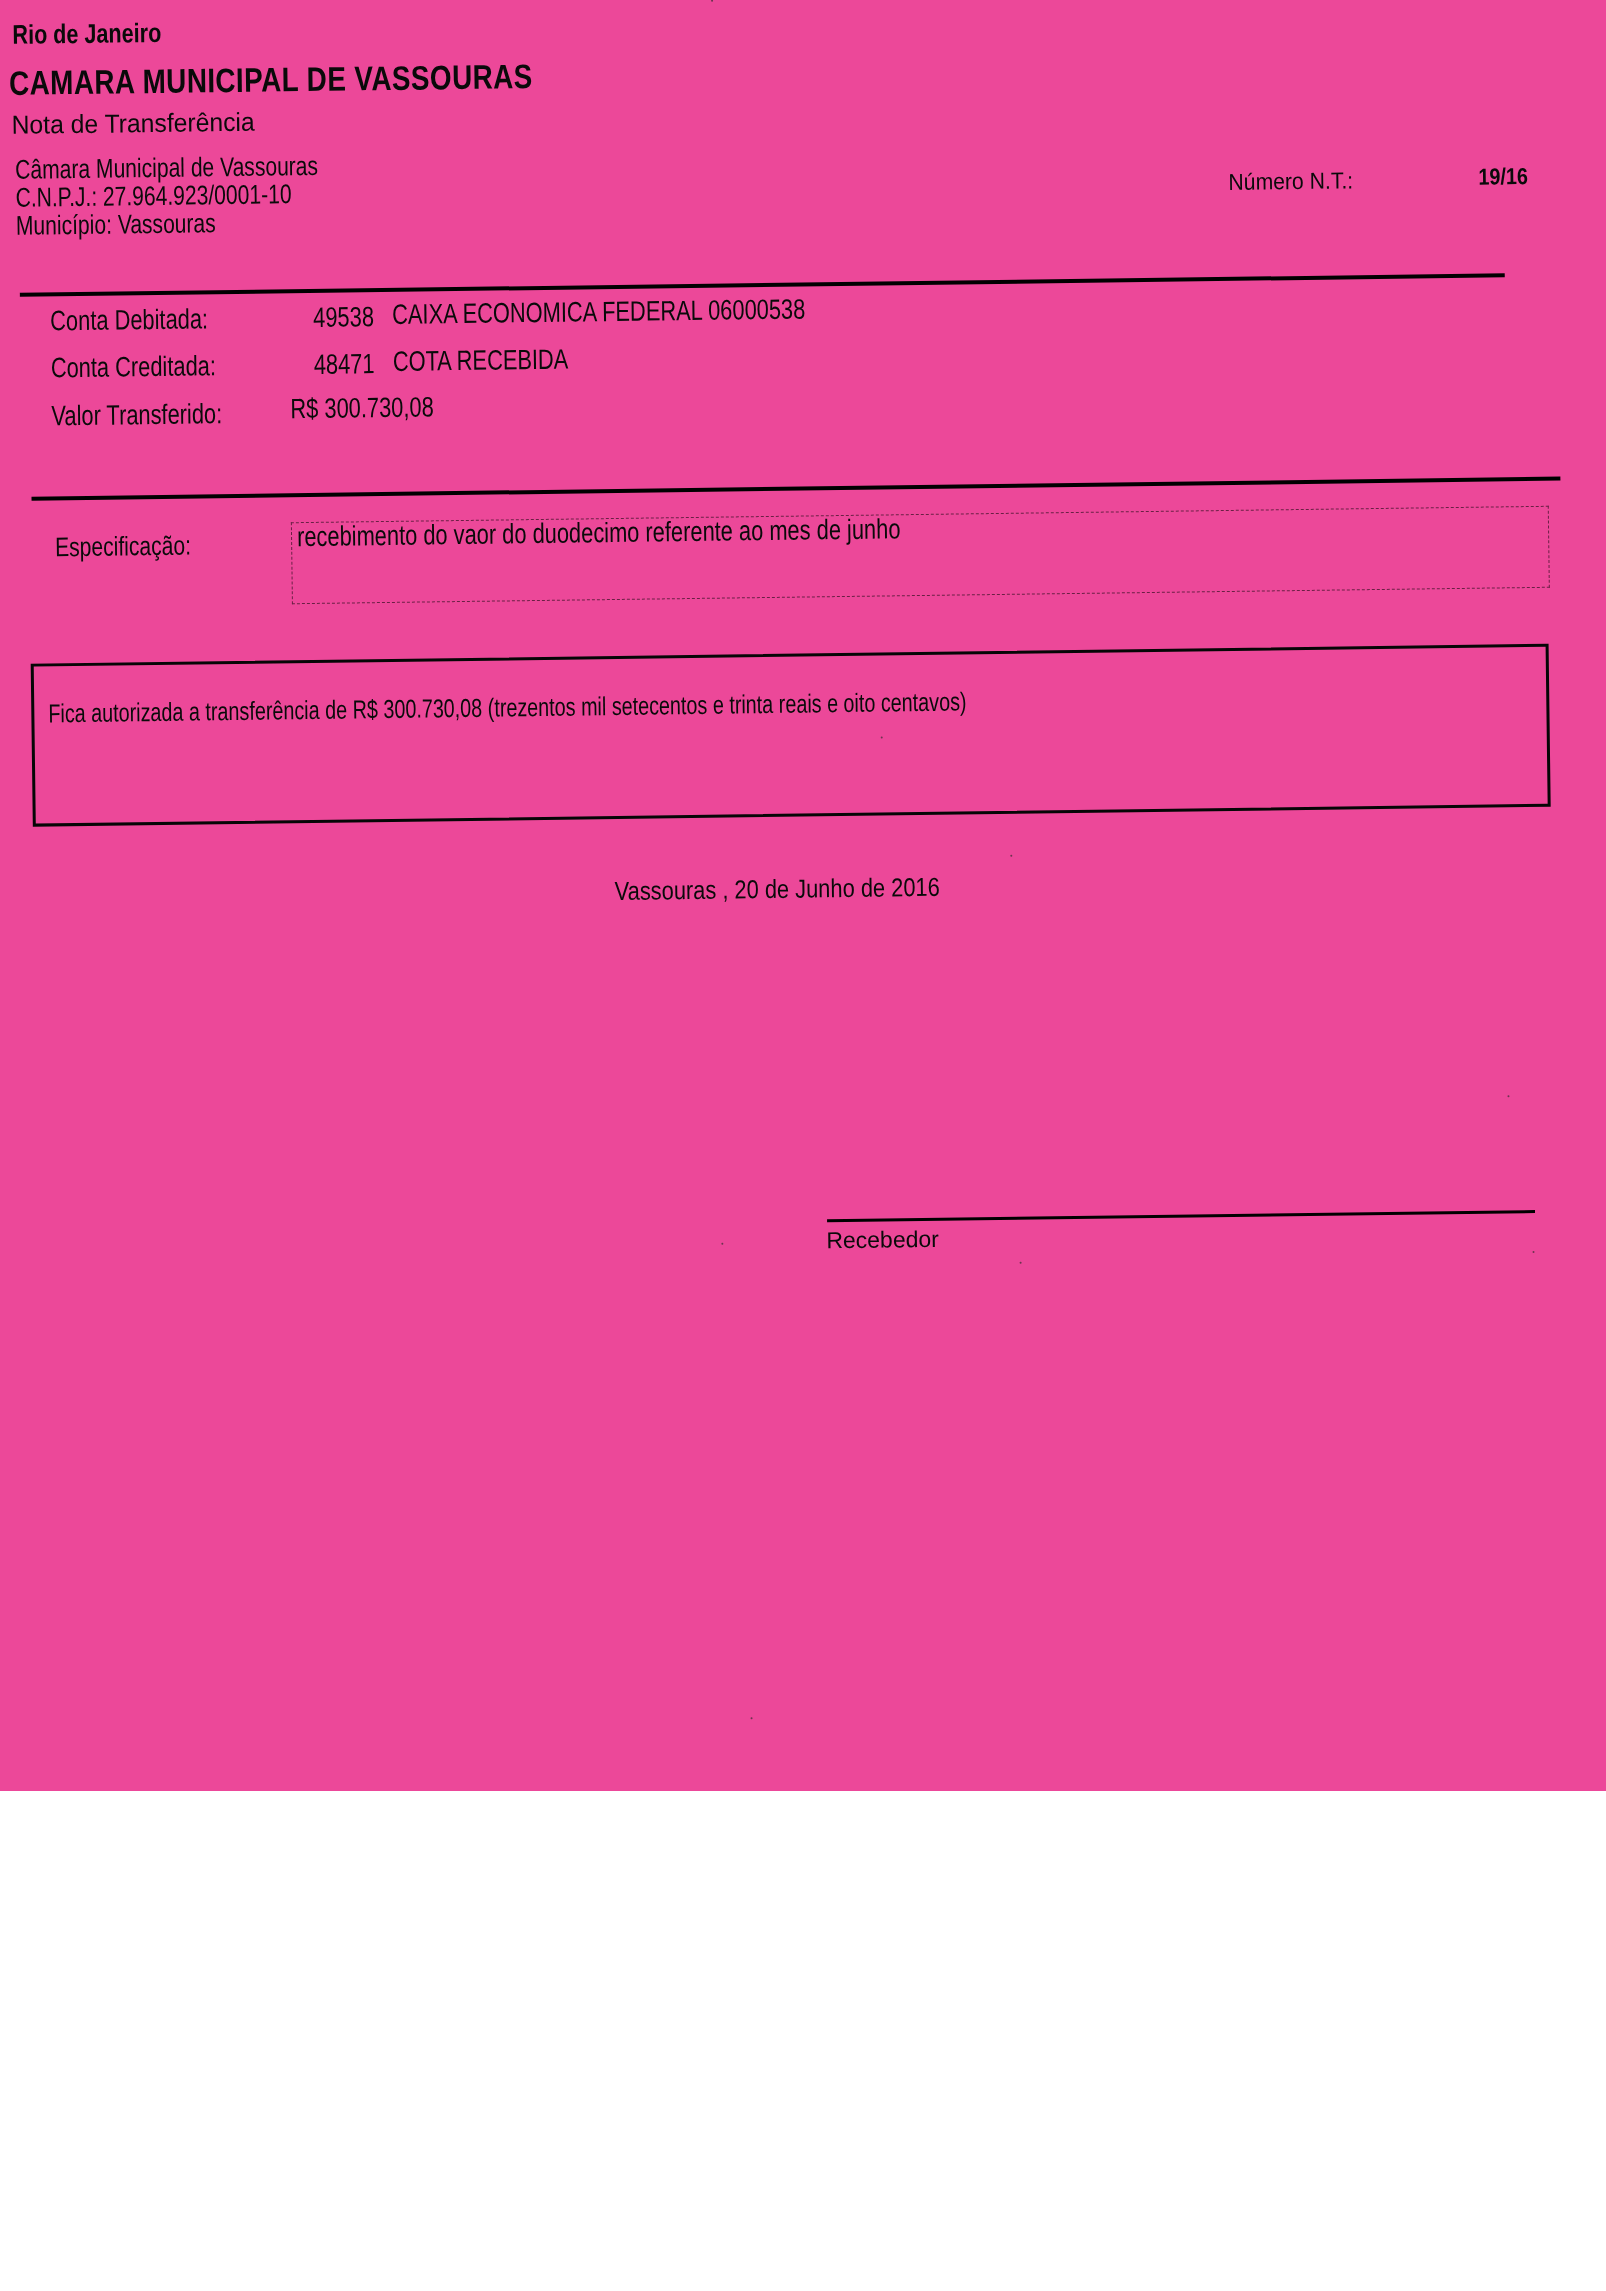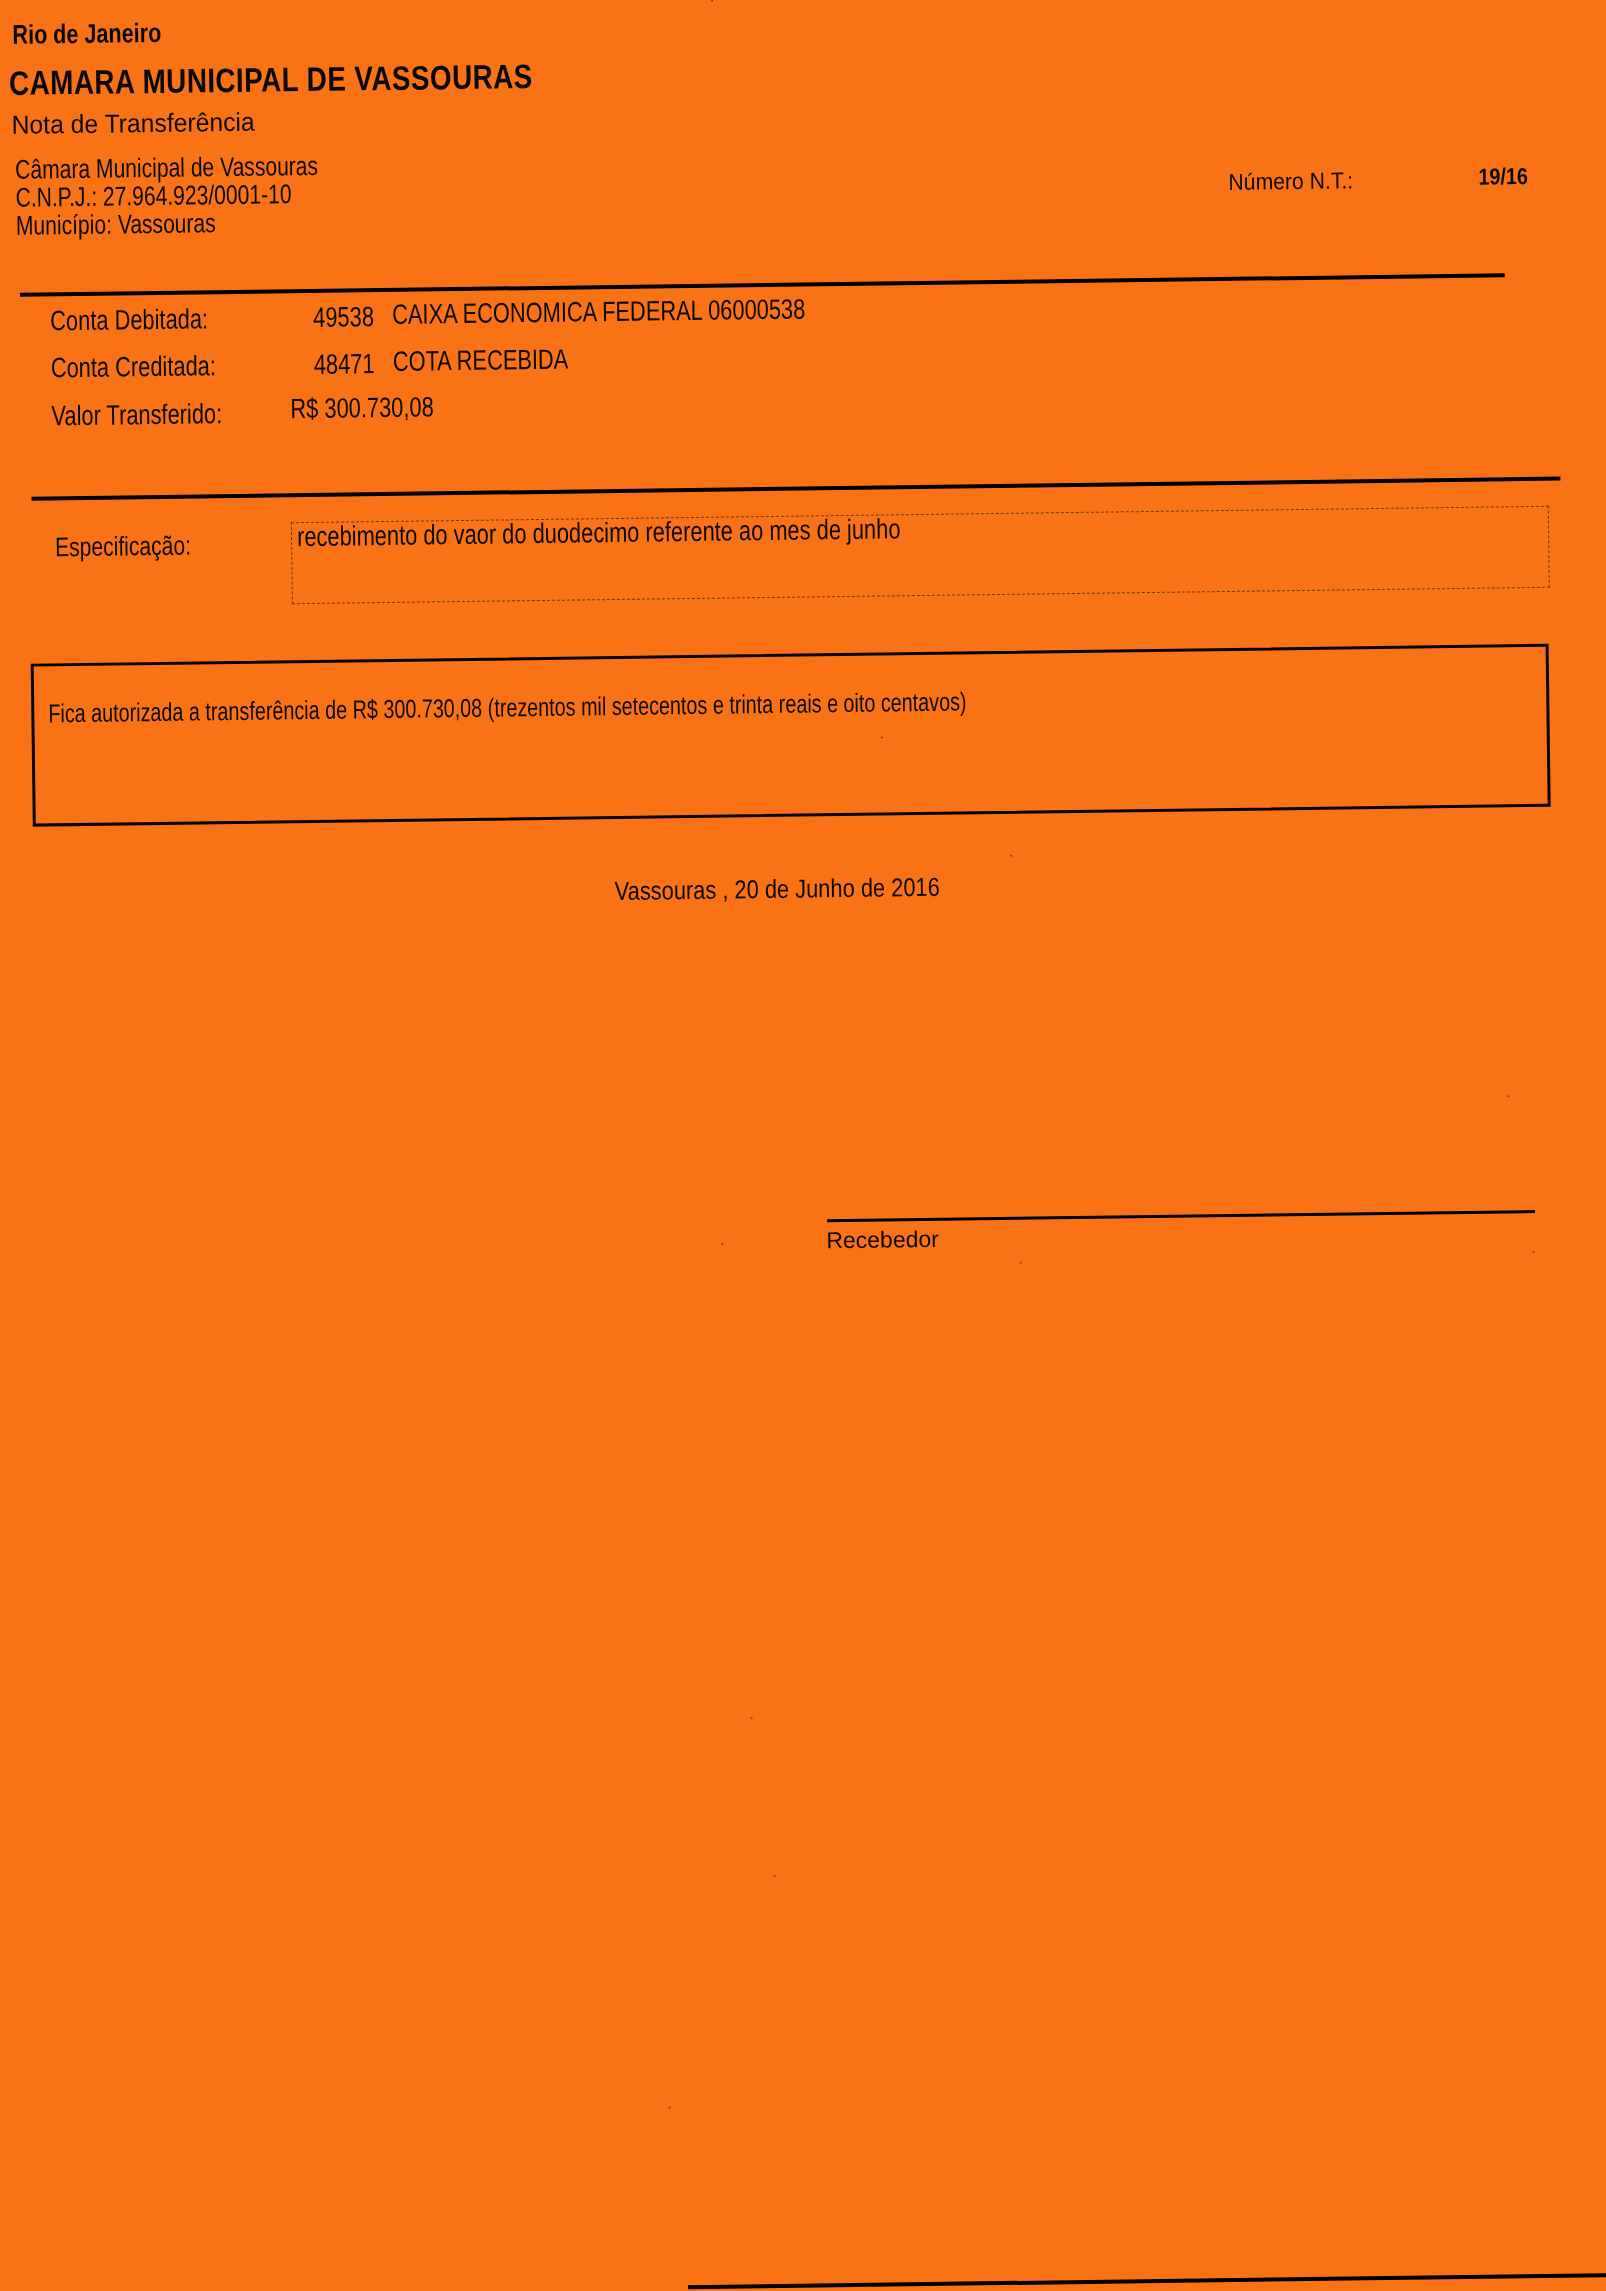--- a/index.html
+++ b/index.html
@@ -3,22 +3,22 @@
 <meta charset="utf-8">
 <style>
   html, body {
     margin: 0;
     padding: 0;
     background: #ffffff;
   }
   .page {
     position: relative;
     width: 1606px;
-    height: 2291px;
-    background: #f97316;
+    height: 1791px;
+    background: #ec4899;
     overflow: hidden;
     font-family: "Liberation Sans", sans-serif;
     color: #0a0a0a;
   }
   
   .sheet {
     position: absolute;
     left: 0; top: 0;
     width: 1606px;
     height: 2291px;

